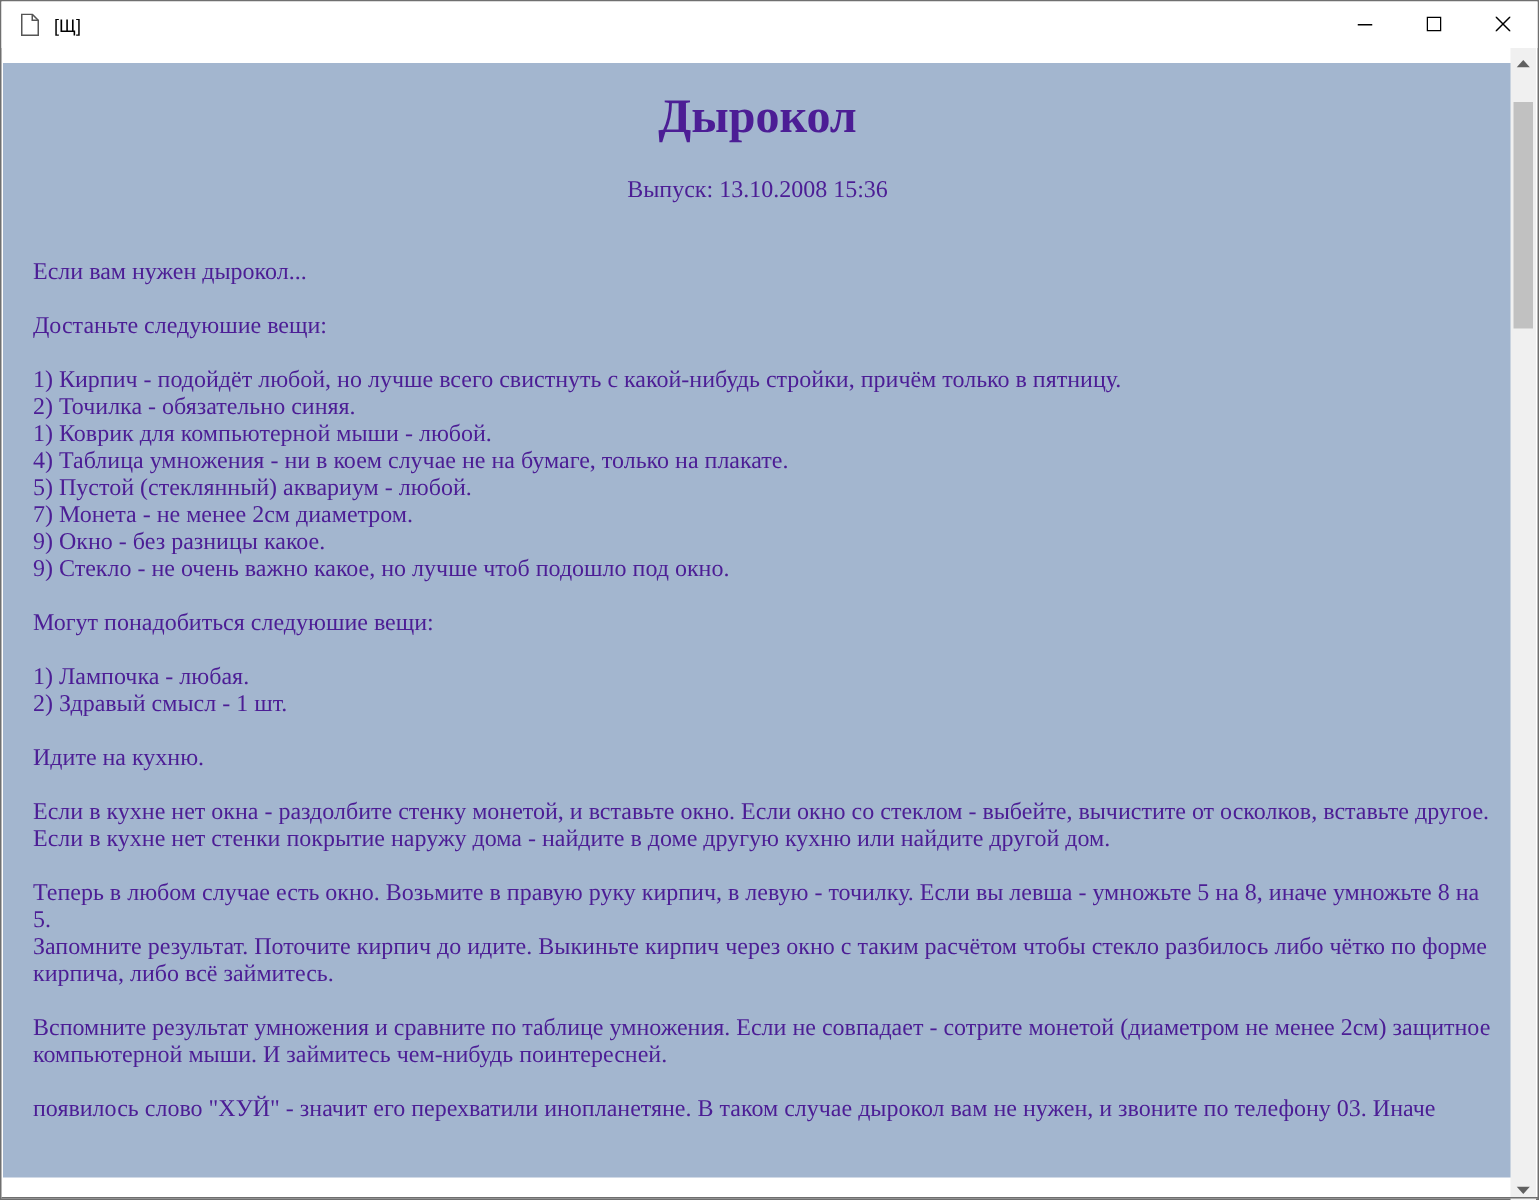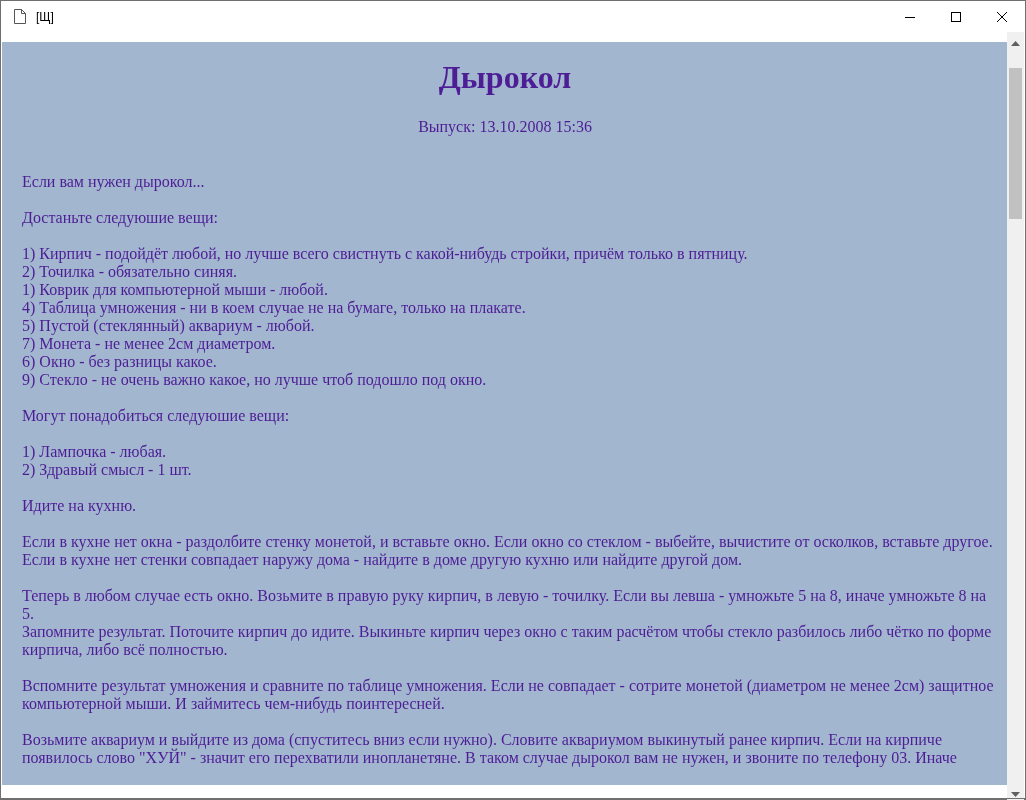--- a/index.html
+++ b/index.html
@@ -122,41 +122,40 @@
       <p>Если вам нужен дырокол...</p>
       <div class="gap"></div>
       <p>Достаньте следуюшие вещи:</p>
       <div class="gap"></div>
       <p>1) Кирпич - подойдёт любой, но лучше всего свистнуть с какой-нибудь стройки, причём только в пятницу.</p>
       <p>2) Точилка - обязательно синяя.</p>
       <p>1) Коврик для компьютерной мыши - любой.</p>
       <p>4) Таблица умножения - ни в коем случае не на бумаге, только на плакате.</p>
       <p>5) Пустой (стеклянный) аквариум - любой.</p>
       <p>7) Монета - не менее 2см диаметром.</p>
-      <p>6) Окно - без разницы какое.</p>
+      <p>9) Окно - без разницы какое.</p>
       <p>9) Стекло - не очень важно какое, но лучше чтоб подошло под окно.</p>
       <div class="gap"></div>
       <p>Могут понадобиться следуюшие вещи:</p>
       <div class="gap"></div>
       <p>1) Лампочка - любая.</p>
       <p>2) Здравый смысл - 1 шт.</p>
       <div class="gap"></div>
       <p>Идите на кухню.</p>
       <div class="gap"></div>
       <p>Если в кухне нет окна - раздолбите стенку монетой, и вставьте окно. Если окно со стеклом - выбейте, вычистите от осколков, вставьте другое.</p>
-      <p>Если в кухне нет стенки совпадает наружу дома - найдите в доме другую кухню или найдите другой дом.</p>
+      <p>Если в кухне нет стенки покрытие наружу дома - найдите в доме другую кухню или найдите другой дом.</p>
       <div class="gap"></div>
       <p>Теперь в любом случае есть окно. Возьмите в правую руку кирпич, в левую - точилку. Если вы левша - умножьте 5 на 8, иначе умножьте 8 на 5.</p>
       <p>Запомните результат. Поточите кирпич до идите. Выкиньте кирпич через окно с таким расчётом чтобы стекло разбилось либо чётко по форме</p>
-      <p>кирпича, либо всё полностью.</p>
+      <p>кирпича, либо всё займитесь.</p>
       <div class="gap"></div>
       <p>Вспомните результат умножения и сравните по таблице умножения. Если не совпадает - сотрите монетой (диаметром не менее 2см) защитное</p>
       <p>компьютерной мыши. И займитесь чем-нибудь поинтересней.</p>
       <div class="gap"></div>
-      <p>Возьмите аквариум и выйдите из дома (спуститесь вниз если нужно). Словите аквариумом выкинутый ранее кирпич. Если на кирпиче</p>
       <p>появилось слово "ХУЙ" - значит его перехватили инопланетяне. В таком случае дырокол вам не нужен, и звоните по телефону 03. Иначе</p>
     </div>
   </div>
 
   <div class="scrollbar">
     <div class="scroll-up">
       <span>
         <svg width="9" height="5" viewBox="0 0 9 5">
             <path d="M0 5 L4.5 0 L9 5 Z" fill="#606060"></path>
           </svg>

